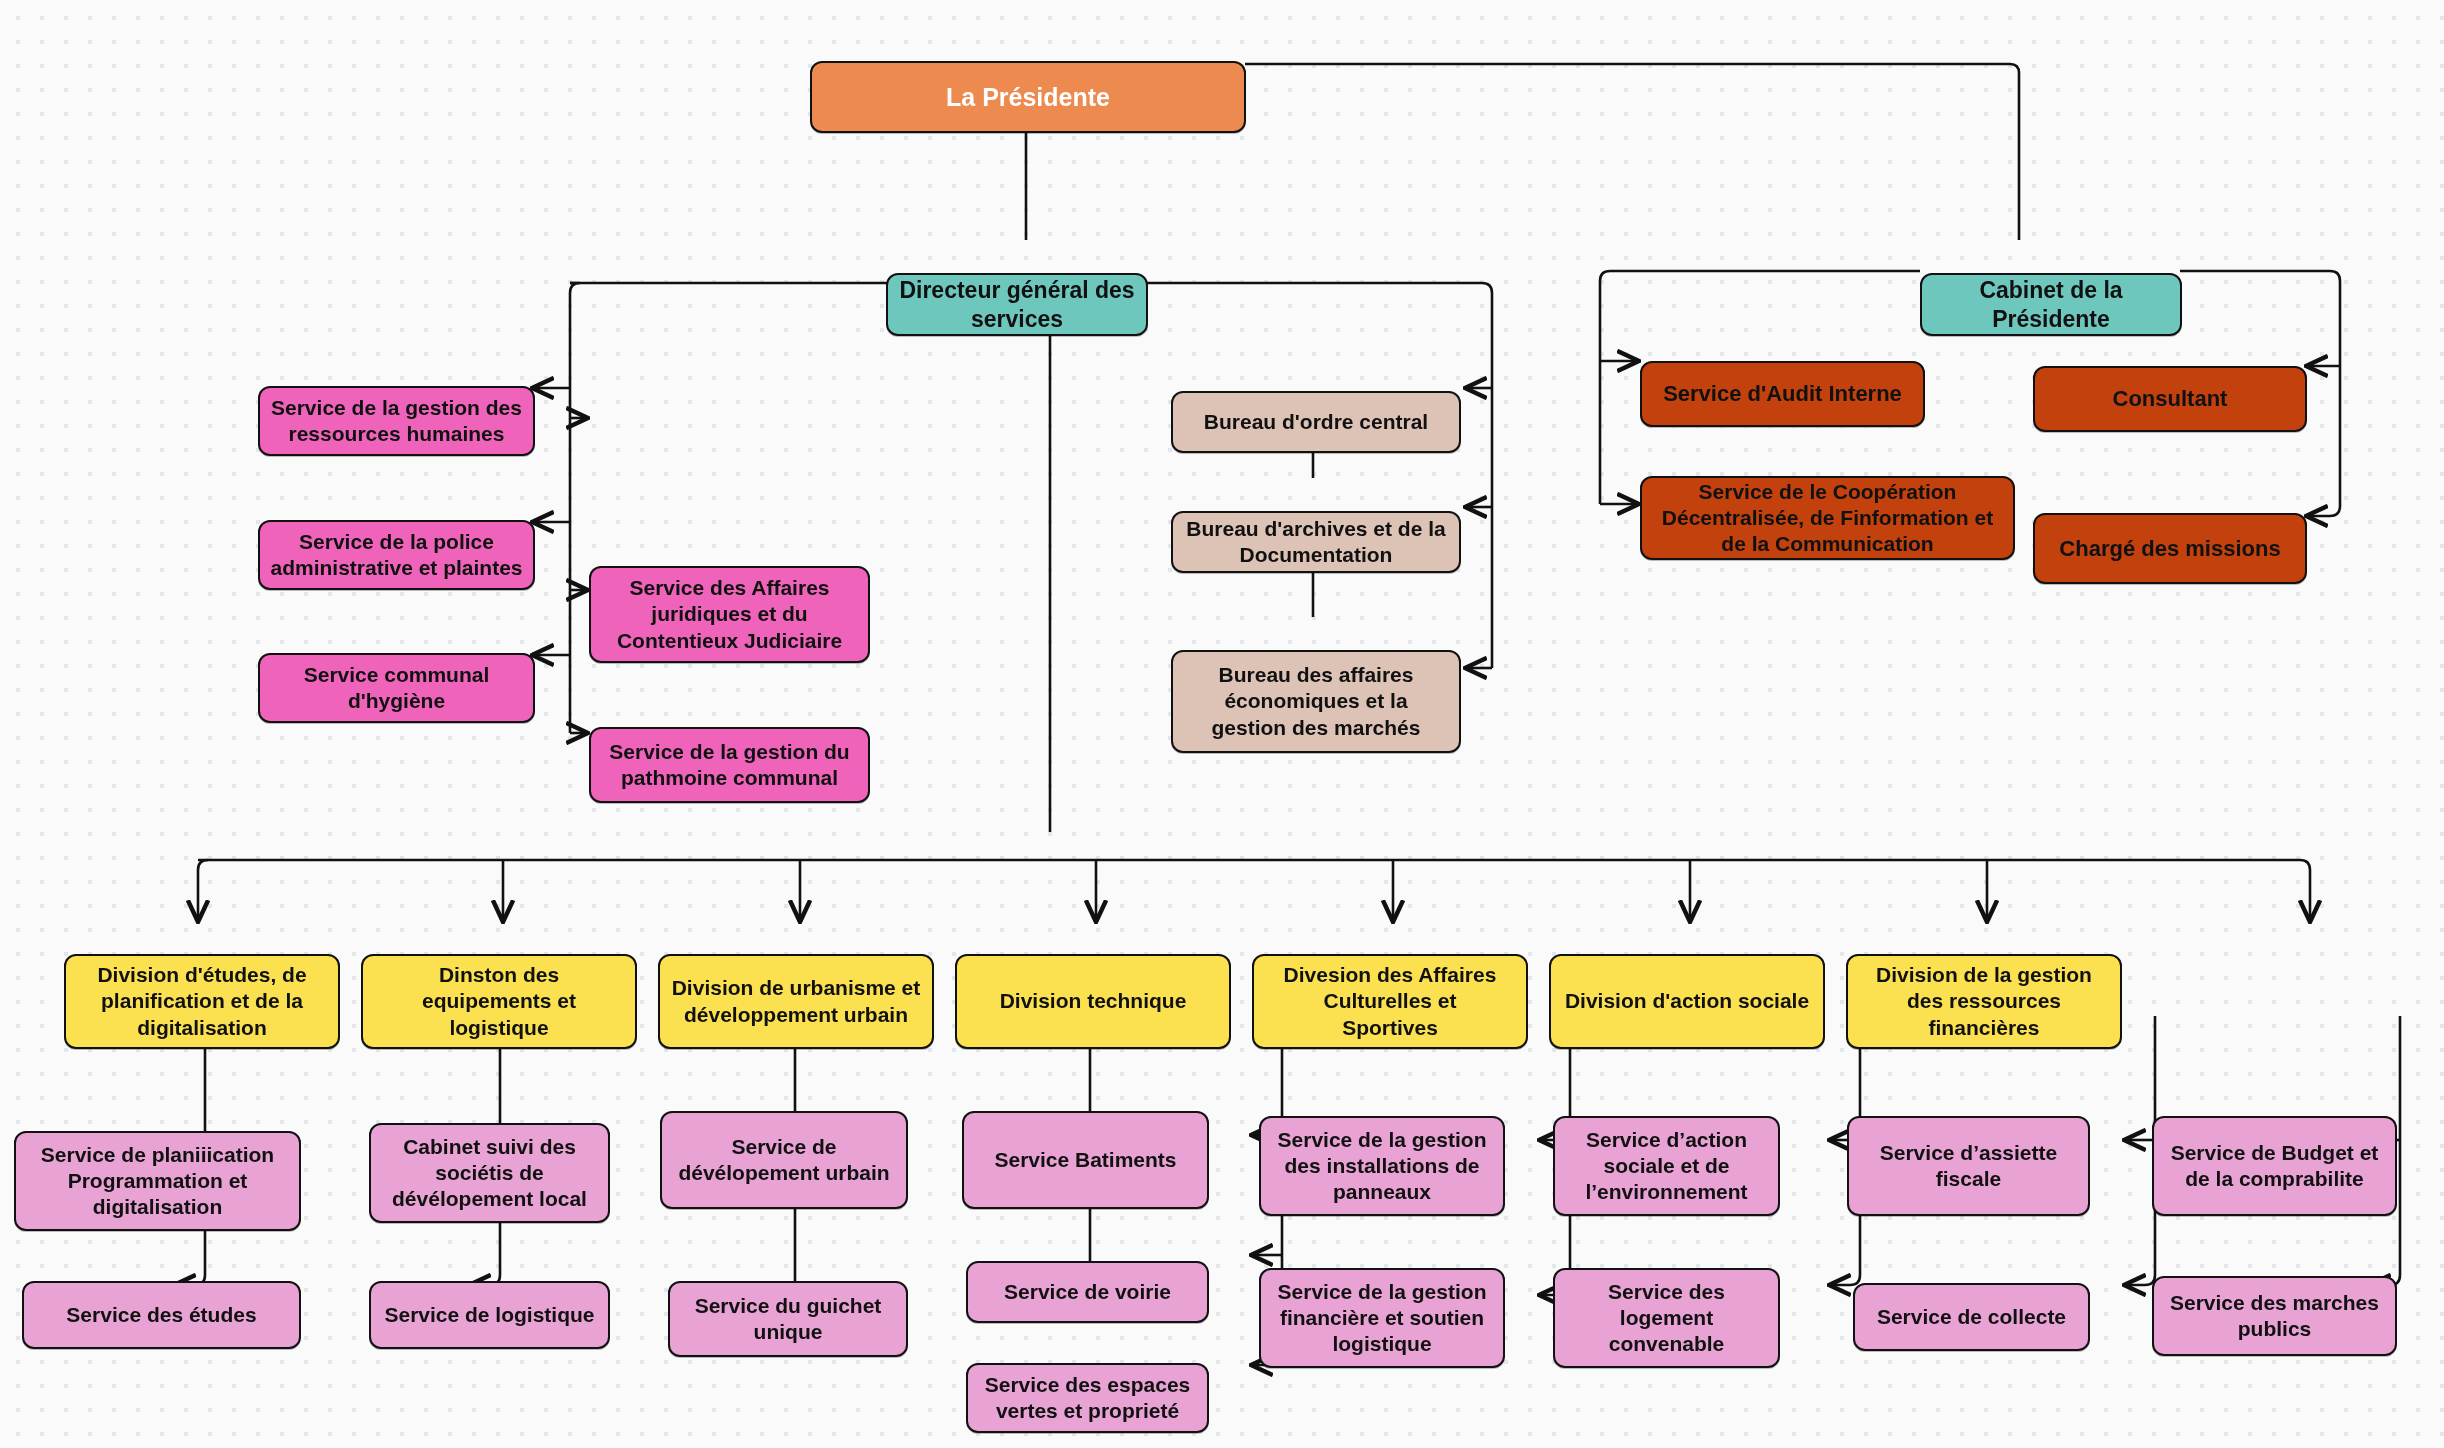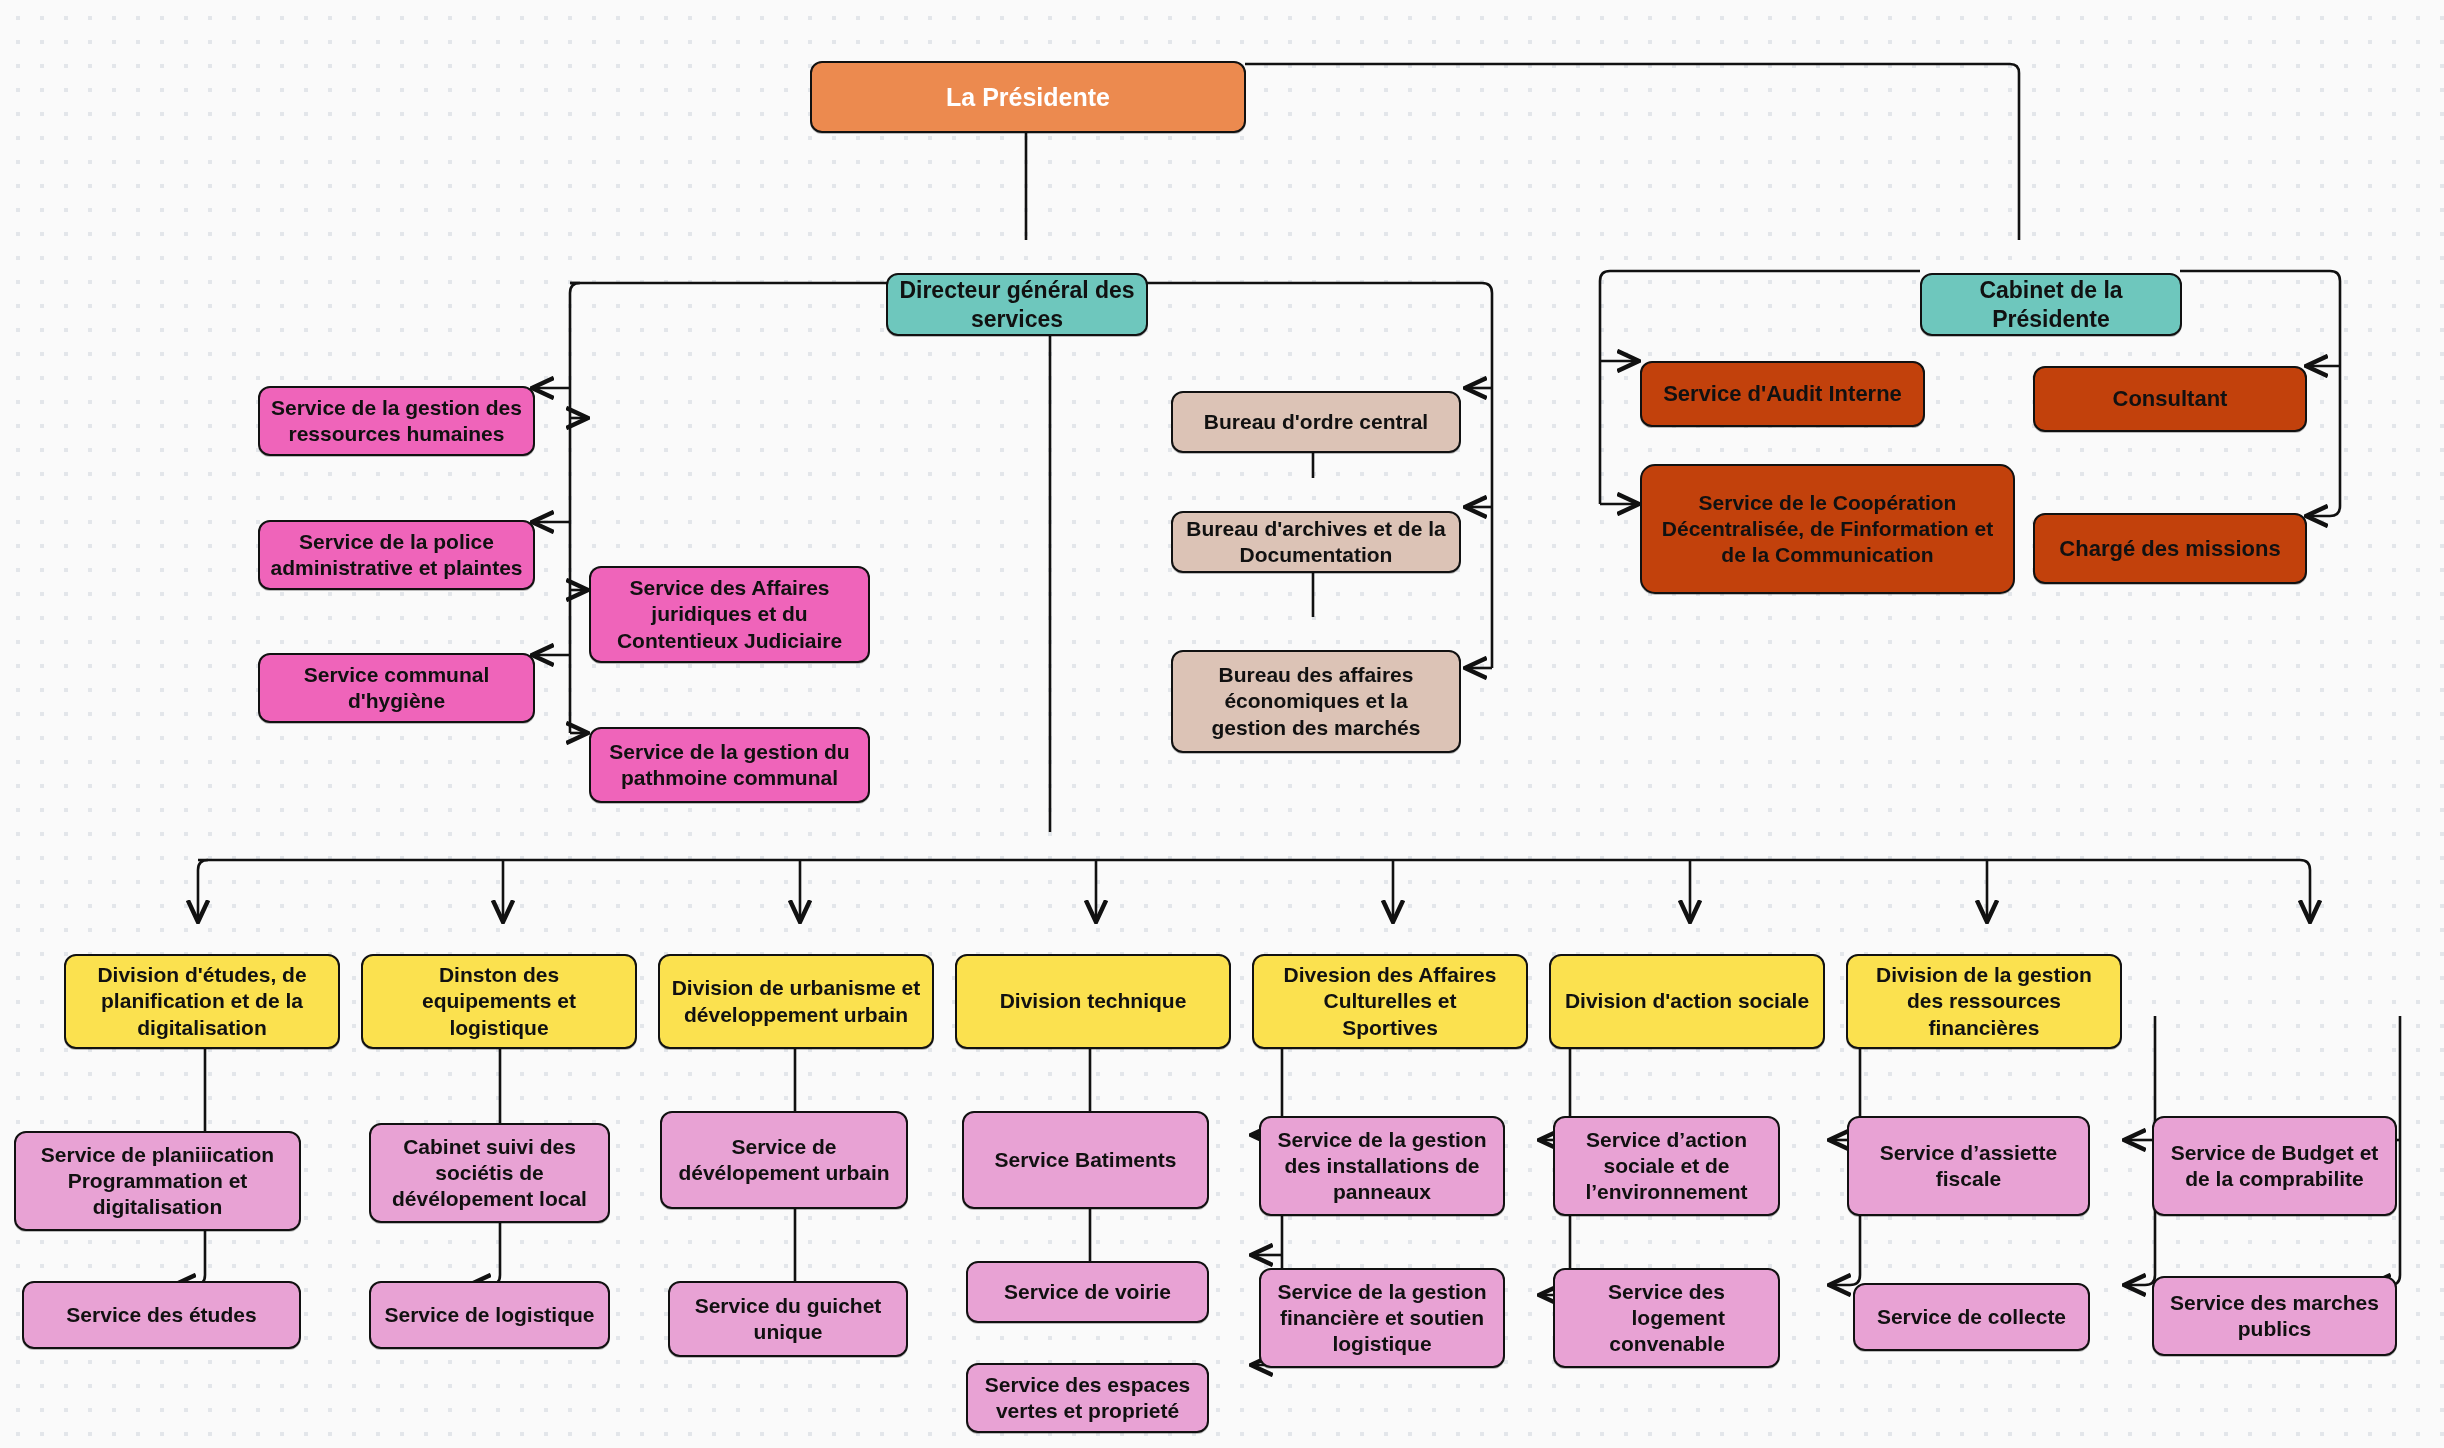--- a/index.html
+++ b/index.html
@@ -140,21 +140,21 @@
 
   <div class="node n-beige" style="left:1171px;top:358px;width:290px;height:62px;">Bureau d'ordre central</div>
   <div class="node n-beige" style="left:1171px;top:478px;width:290px;height:62px;white-space:pre-line;">Bureau d'archives et de la
 Documentation</div>
   <div class="node n-beige" style="left:1171px;top:617px;width:290px;height:103px;white-space:pre-line;">Bureau des affaires
 économiques et la
 gestion des marchés</div>
 
   <div class="node n-green" style="left:1640px;top:328px;width:285px;height:66px;">Service d'Audit Interne</div>
   <div class="node n-green" style="left:2033px;top:333px;width:274px;height:66px;">Consultant</div>
-  <div class="node n-green" style="left:1640px;top:431px;width:375px;height:130px;white-space:pre-line;font-size:21px;border-radius:15px;">Service de le Coopération
+  <div class="node n-green" style="left:1640px;top:443px;width:375px;height:84px;white-space:pre-line;font-size:21px;">Service de le Coopération
 Décentralisée, de Finformation et
 de la Communication</div>
   <div class="node n-green" style="left:2033px;top:480px;width:274px;height:71px;">Chargé des missions</div>
 
   <div class="node n-yellow" style="left:64px;top:921px;width:276px;height:95px;white-space:pre-line;">Division d'études, de
 planification et de la
 digitalisation</div>
   <div class="node n-yellow" style="left:361px;top:921px;width:276px;height:95px;white-space:pre-line;">Dinston des
 equipements et
 logistique</div>
@@ -192,21 +192,21 @@
   <div class="node n-lpink" style="left:1259px;top:1083px;width:246px;height:100px;white-space:pre-line;">Service de la gestion
 des installations de
 panneaux</div>
   <div class="node n-lpink" style="left:1259px;top:1235px;width:246px;height:100px;white-space:pre-line;">Service de la gestion
 financière et soutien
 logistique</div>
 
   <div class="node n-lpink" style="left:1553px;top:1083px;width:227px;height:100px;white-space:pre-line;">Service d’action
 sociale et de
 l’environnement</div>
-  <div class="node n-lpink" style="left:1553px;top:1235px;width:227px;height:100px;white-space:pre-line;text-align:right;">Service des
+  <div class="node n-lpink" style="left:1553px;top:1235px;width:227px;height:100px;white-space:pre-line;">Service des
 logement
 convenable</div>
 
   <div class="node n-lpink" style="left:1847px;top:1083px;width:243px;height:100px;white-space:pre-line;">Service d’assiette
 fiscale</div>
   <div class="node n-lpink" style="left:1853px;top:1250px;width:237px;height:68px;">Service de collecte</div>
 
   <div class="node n-lpink" style="left:2152px;top:1083px;width:245px;height:100px;white-space:pre-line;">Service de Budget et
 de la comprabilite</div>
   <div class="node n-lpink" style="left:2152px;top:1243px;width:245px;height:80px;white-space:pre-line;">Service des marches

